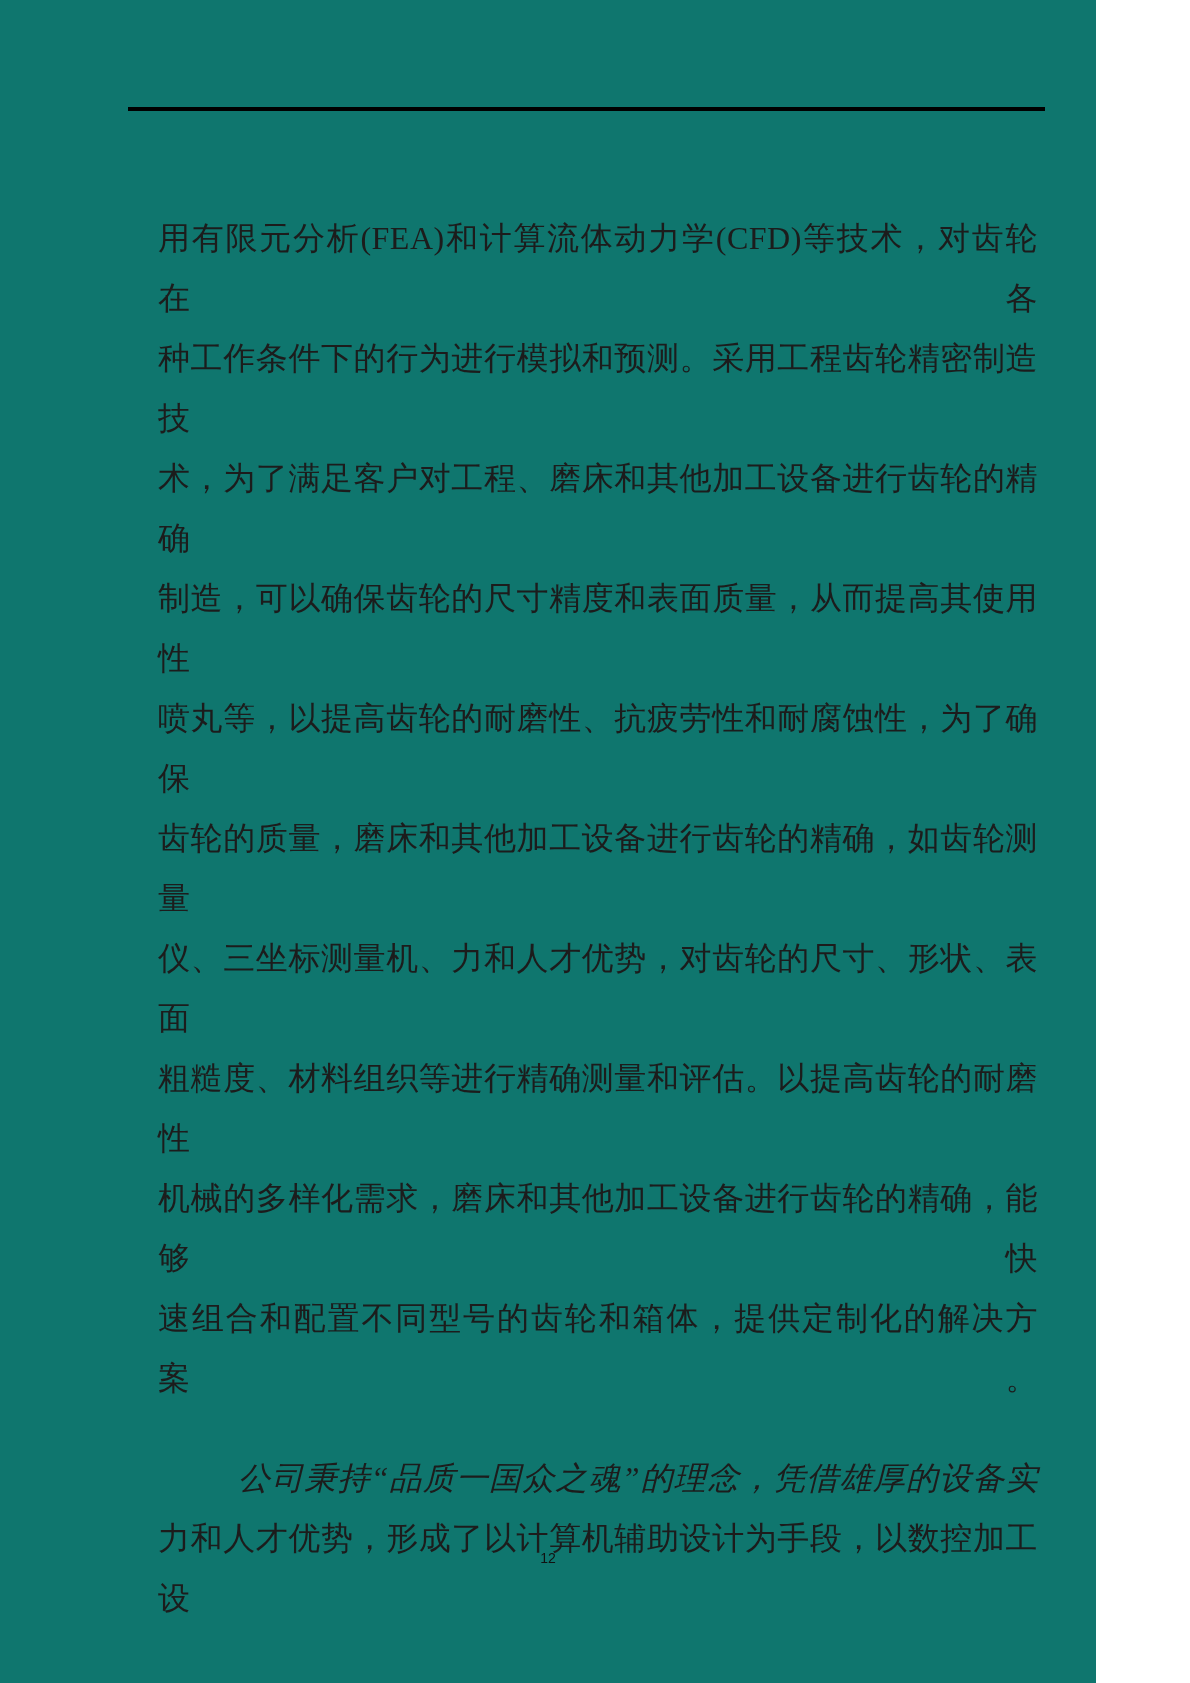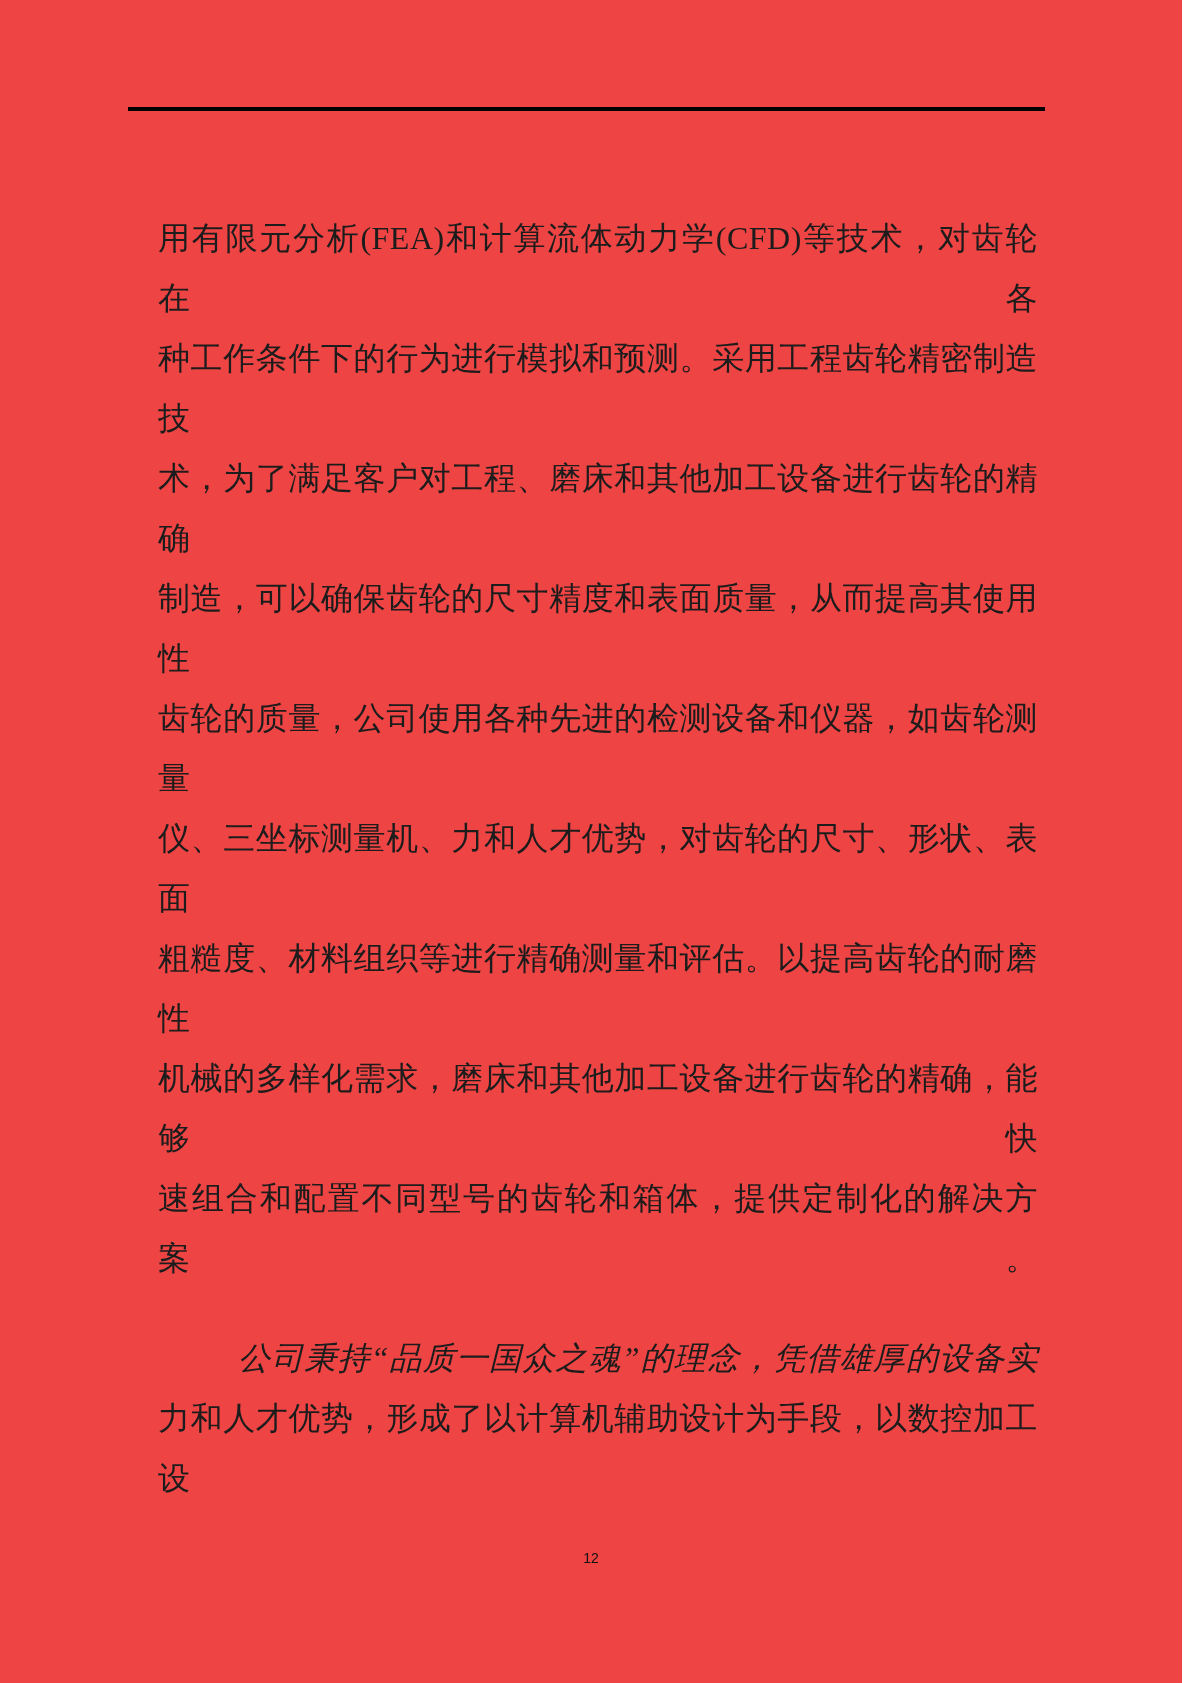--- a/index.html
+++ b/index.html
@@ -2,23 +2,23 @@
 <html><head>
 <meta charset="utf-8">
 <style>
   html, body {
     margin: 0;
     padding: 0;
     background: #ffffff;
   }
   .page {
     position: relative;
-    width: 1182px;
+    width: 1096px;
     height: 1683px;
-    background: #ef4444;
+    background: #0f766e;
     overflow: hidden;
     font-family: "Liberation Serif", "DejaVu Serif", serif;
     color: #1c1c1c;
   }
   .header-rule {
     position: absolute;
     left: 128px;
     top: 107px;
     width: 917px;
     height: 4px;
@@ -59,21 +59,22 @@
 
   <div class="header-rule"></div>
 
   <div class="body-text">
 
     <div class="para">
       <div class="line just">用有限元分析(FEA)和计算流体动力学(CFD)等技术，对齿轮在各</div>
       <div class="line just">种工作条件下的行为进行模拟和预测。采用工程齿轮精密制造技</div>
       <div class="line just">术，为了满足客户对工程、磨床和其他加工设备进行齿轮的精确</div>
       <div class="line just">制造，可以确保齿轮的尺寸精度和表面质量，从而提高其使用性</div>
-      <div class="line just">齿轮的质量，公司使用各种先进的检测设备和仪器，如齿轮测量</div>
+      <div class="line just">喷丸等，以提高齿轮的耐磨性、抗疲劳性和耐腐蚀性，为了确保</div>
+      <div class="line just">齿轮的质量，磨床和其他加工设备进行齿轮的精确，如齿轮测量</div>
       <div class="line just">仪、三坐标测量机、力和人才优势，对齿轮的尺寸、形状、表面</div>
       <div class="line just">粗糙度、材料组织等进行精确测量和评估。以提高齿轮的耐磨性</div>
       <div class="line just">机械的多样化需求，磨床和其他加工设备进行齿轮的精确，能够快</div>
       <div class="line just">速组合和配置不同型号的齿轮和箱体，提供定制化的解决方案。</div>
     </div>
 
     <div class="para gap">
       <div class="line just indent">公司秉持“品质一国众之魂”的理念，凭借雄厚的设备实</div>
       <div class="line just">力和人才优势，形成了以计算机辅助设计为手段，以数控加工设</div>
 

